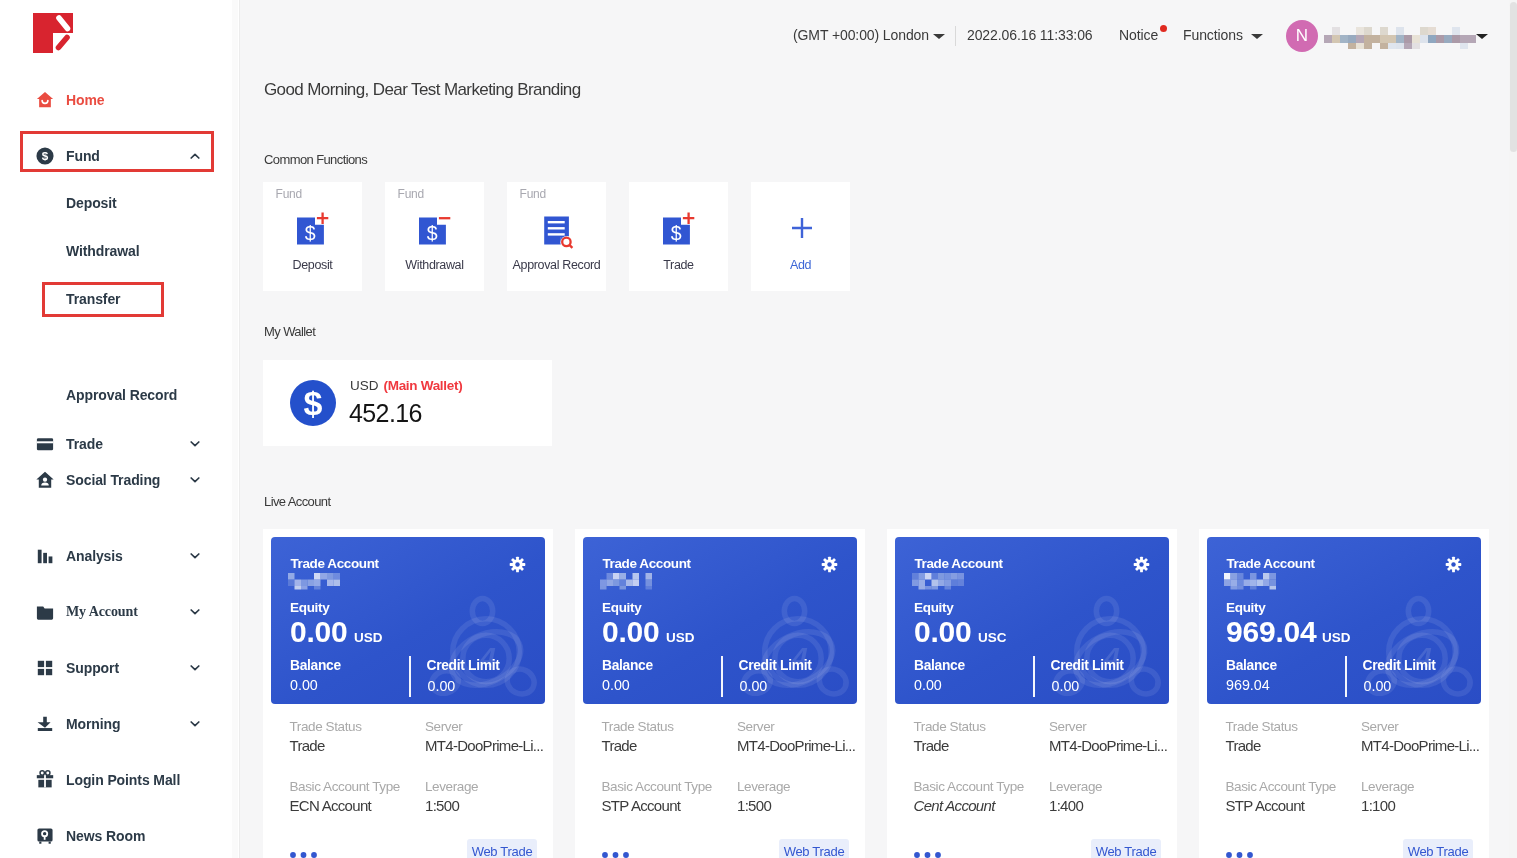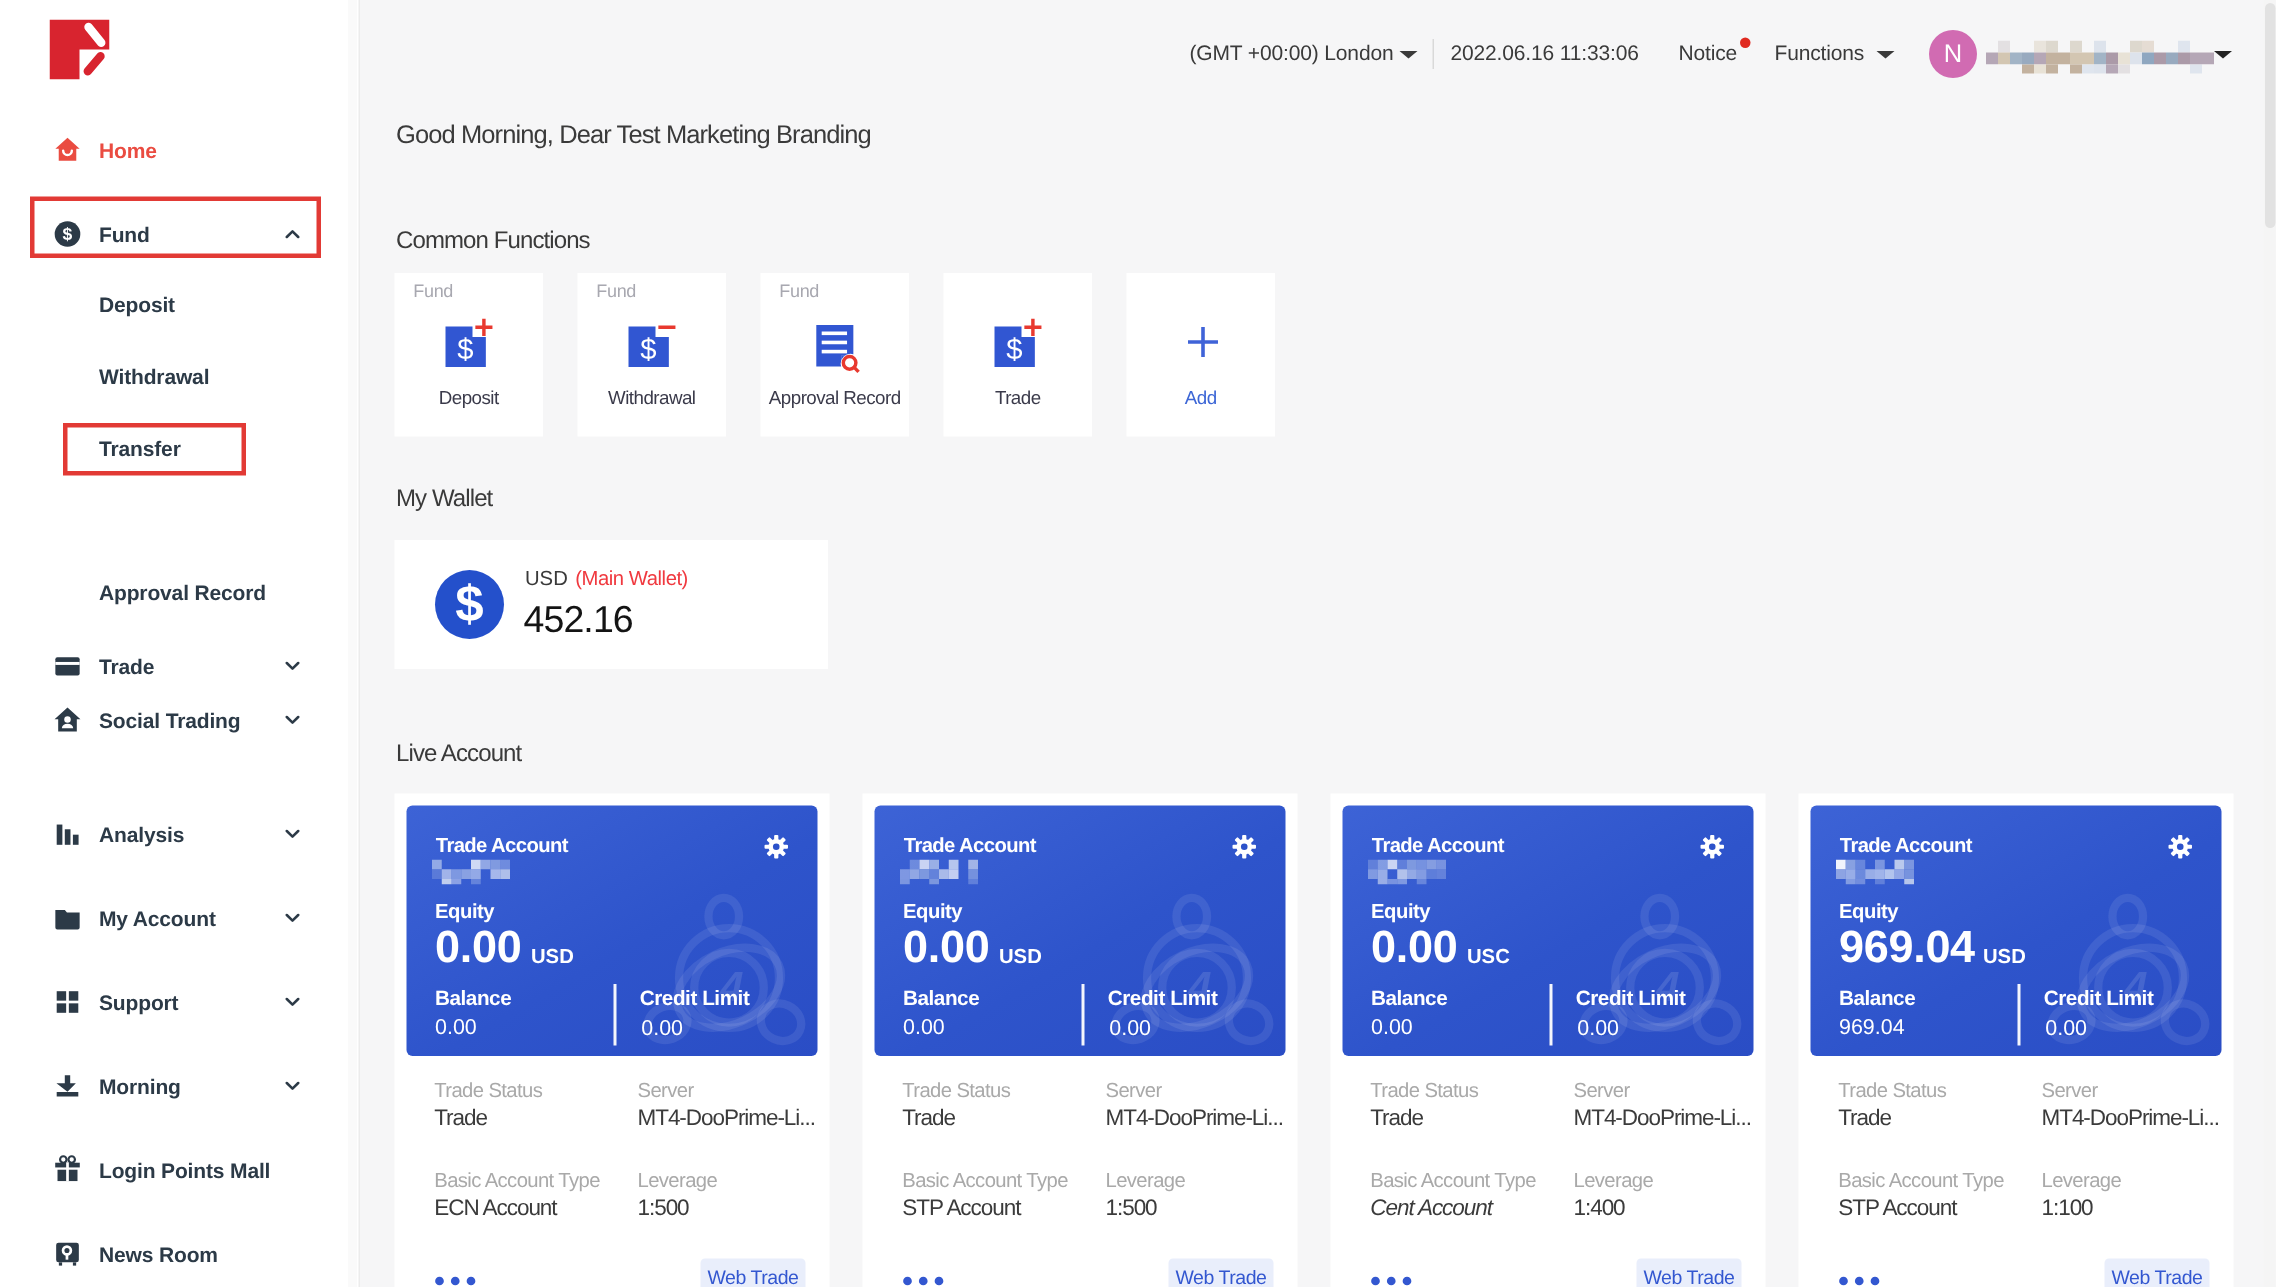--- a/index.html
+++ b/index.html
@@ -13,29 +13,29 @@
 .mi .ch { position:absolute; left:190px; top:50%; transform:translateY(-50%); height:7px; } .mi .ch svg { display:block; }
 .home .tx { color:#ea4c41; }
 .fundbox { position:absolute; left:20px; top:131px; width:194px; height:41px; border:3px solid #e23a35; z-index:6; }
 .transferbox { position:absolute; left:42px; top:282px; width:122px; height:35px; border:3px solid #e23a35; z-index:6; }
 .tb { position:absolute; font-size:14px; color:#3a3a3a; white-space:nowrap; letter-spacing:-0.1px; }
 .caret { position:absolute; width:0; height:0; border-left:6px solid transparent; border-right:6px solid transparent; border-top:5.5px solid #3a3a3a; }
 .sep { position:absolute; width:1px; background:#d9d9d9; }
 .avatar { position:absolute; left:1046px; top:20px; width:32px; height:32px; border-radius:50%; background:#d16bb2; color:#fff; font-size:17px; text-align:center; line-height:32px; }
 .content { position:absolute; left:240px; top:0; right:0; height:858px; }
 .greet { position:absolute; left:24px; top:80px; font-size:17px; color:#3a3a3a; letter-spacing:-0.6px; }
-.sechead { position:absolute; left:24px; font-size:16px; color:#3a3a3a; letter-spacing:-0.6px; }
+.sechead { position:absolute; left:24px; font-size:13px; color:#3a3a3a; letter-spacing:-0.6px; }
 .cfcard { position:absolute; top:182px; width:99px; height:109px; background:#fff; }
 .cfcard .cat { position:absolute; left:12.5px; top:4.5px; font-size:12px; color:#a8a8b0; letter-spacing:-0.2px; }
 .cfcard .nm { position:absolute; left:0; right:0; top:76px; text-align:center; font-size:12.5px; color:#3a3a4a; white-space:nowrap; letter-spacing:-0.35px; }
 .cfcard .icw { position:absolute; left:30px; top:28px; }
 .wallet { position:absolute; left:23px; top:360px; width:289px; height:86px; background:#fff; }
 .wc { position:absolute; left:27px; top:20px; width:46px; height:46px; border-radius:50%; background:#2450cb; color:#fff; text-align:center; font-size:34px; font-weight:700; line-height:46px; }
 .wusd { position:absolute; left:87px; top:17.5px; font-size:13.5px; color:#3a3a3a; }
-.wmain { position:absolute; left:120.5px; top:18px; font-size:13.5px; color:#f0393f; letter-spacing:-0.3px; }
+.wmain { position:absolute; left:120.5px; top:18px; font-size:13.5px; color:#f0393f; letter-spacing:-0.3px;font-weight:bold; }
 .wamt { position:absolute; left:86px; top:39px; font-size:25px; color:#141414; letter-spacing:-0.6px; }
 .acct { position:absolute; top:529px; width:290px; height:340px; background:#fff; }
 .bluehd { position:absolute; left:8px; top:8px; width:274px; height:167px; border-radius:4px; background:linear-gradient(150deg,#3d63d6 0%,#2e54cb 55%,#2a4dc5 100%); overflow:hidden; color:#fff; }
 .bluehd .ta { position:absolute; left:19.5px; top:19px; font-size:13.5px; font-weight:700; letter-spacing:-0.4px; }
 .bluehd .anum { position:absolute; left:17px; top:36px; }
 .gear { position:absolute; left:238px; top:19px; }
 .bluehd .eq { position:absolute; left:19px; top:63px; font-size:13.5px; font-weight:700; letter-spacing:-0.3px; }
 .bluehd .amt { position:absolute; left:19px; top:77.5px; font-size:30px; font-weight:700; letter-spacing:-0.2px;}
 .bluehd .cur { position:absolute; top:93px; font-size:13.5px; font-weight:700; }
 .bluehd .bal { position:absolute; left:19px; top:121px; font-size:13.8px; font-weight:700; letter-spacing:-0.3px; }
@@ -563,21 +563,21 @@
           <rect x="8" y="6.5" width="4.2" height="11.5" fill="#2c3a47"></rect>
           <rect x="14" y="10.5" width="4.2" height="7.5" fill="#2c3a47"></rect>
         </svg></div>
       <div class="tx">Analysis</div>
       <div class="ch">
         <svg width="10" height="7" viewBox="0 0 10 7">
           <path d="M1.2 1.5 L5 5.2 L8.8 1.5" fill="none" stroke="#2c3a47" stroke-width="1.7" stroke-linecap="round" stroke-linejoin="round"></path>
         </svg>
       </div>
     </div>
-  <div class="mi " style="top:592px;">
+  <div class="mi " style="top:592px;font-family:Liberation Serif, serif;">
       <div class="ic"><svg width="18" height="18" viewBox="0 0 20 20">
           <path d="M1 4 h7 l1.6 2 H19 v11 a1.5 1.5 0 0 1 -1.5 1.5 h-15 A1.5 1.5 0 0 1 1 17 Z" fill="#2c3a47"></path>
         </svg></div>
       <div class="tx">My Account</div>
       <div class="ch">
         <svg width="10" height="7" viewBox="0 0 10 7">
           <path d="M1.2 1.5 L5 5.2 L8.8 1.5" fill="none" stroke="#2c3a47" stroke-width="1.7" stroke-linecap="round" stroke-linejoin="round"></path>
         </svg>
       </div>
     </div>

